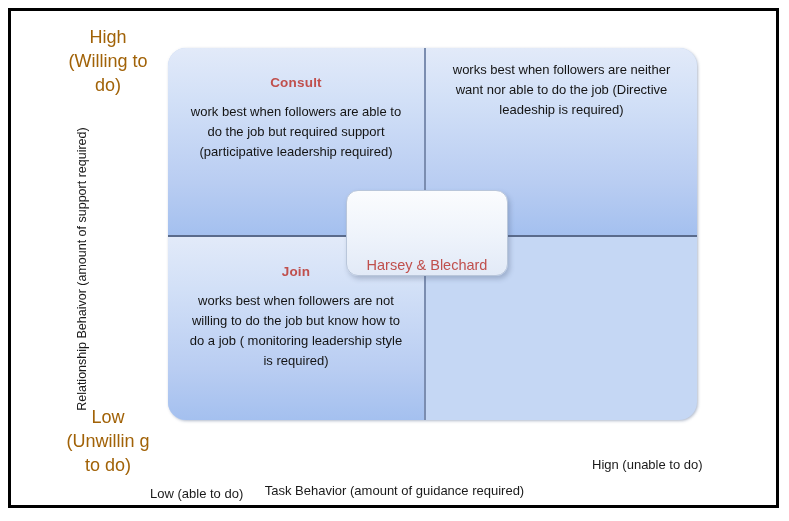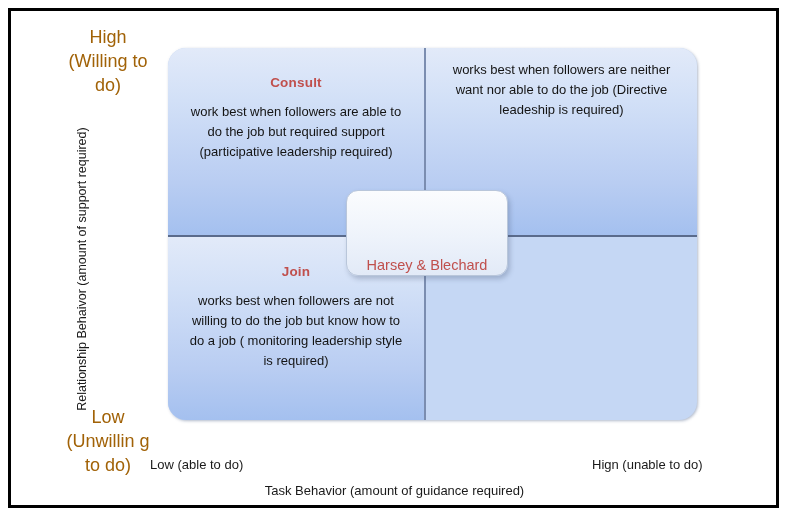--- a/index.html
+++ b/index.html
@@ -63,21 +63,21 @@
     color: #1a1a1a;
     line-height: 1.45;
   }
 
   .x-label {
     position: absolute;
     top: 457px;
     font-size: 13px;
     color: #1a1a1a;
   }
-  .x-low  { left: 150px; }
+  .x-low  { left: 150px; margin-top: 29px; }
   .x-high { left: 592px; }
 
   .x-axis-title {
     position: absolute;
     left: 0;
     right: 0;
     top: 483px;
     text-align: center;
     font-size: 13px;
     color: #1a1a1a;

